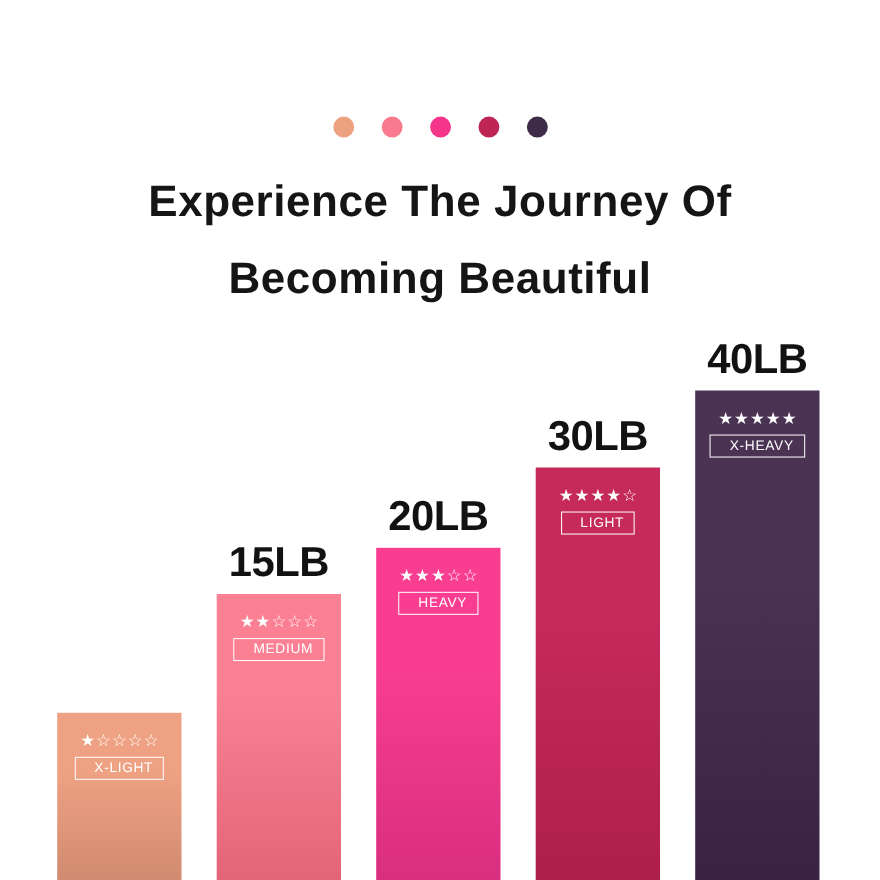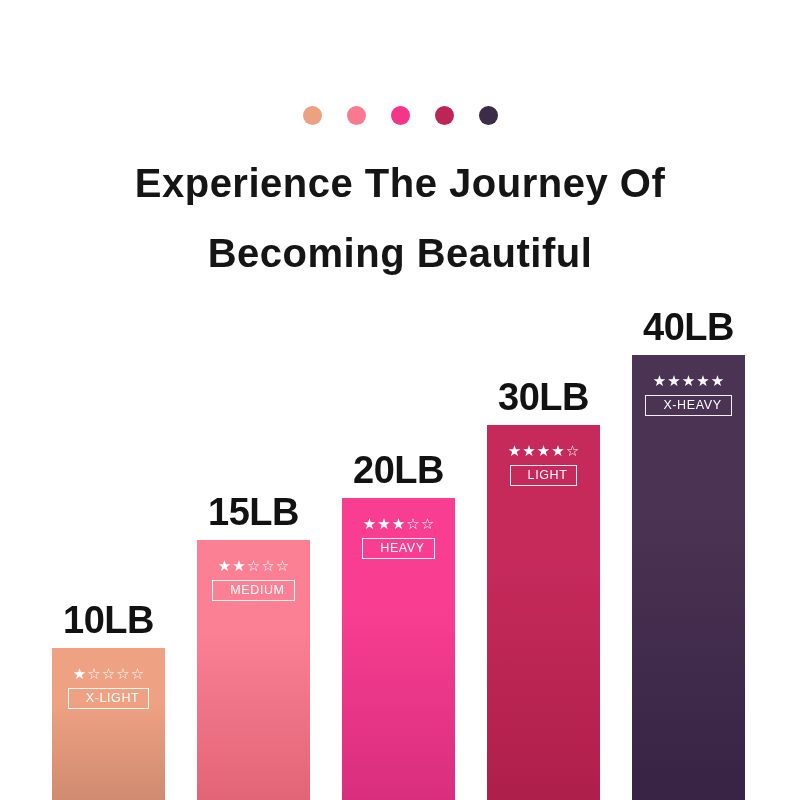--- a/index.html
+++ b/index.html
@@ -129,21 +129,20 @@
       <span class="dot" style="background: rgb(62, 43, 71);"></span>
     </div>
 
   <div id="heading">
     <span class="line">Experience The Journey Of</span>
     <span class="line">Becoming Beautiful</span>
   </div>
 
   <div id="chart">
       <div class="bar-group" style="left: 52px; width: 113px; height: 152px;">
-        <div class="bar-value">10LB</div>
         <div class="bar" style="background: linear-gradient(rgb(239, 161, 131) 0%, rgb(239, 161, 131) 35%, rgb(208, 139, 112) 100%);">
           <div class="bar-badge">
             <div class="stars">
               <span class="star">★</span>
               <span class="star">☆</span>
               <span class="star">☆</span>
               <span class="star">☆</span>
               <span class="star">☆</span>
             </div>
             <div class="level-label">X-LIGHT</div>

